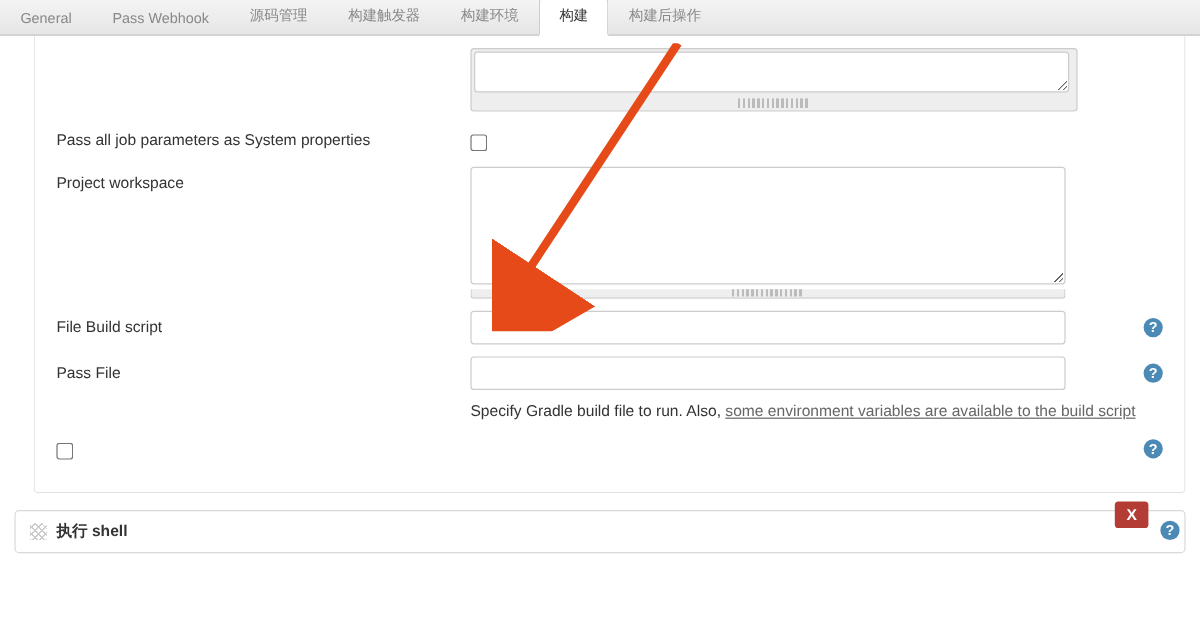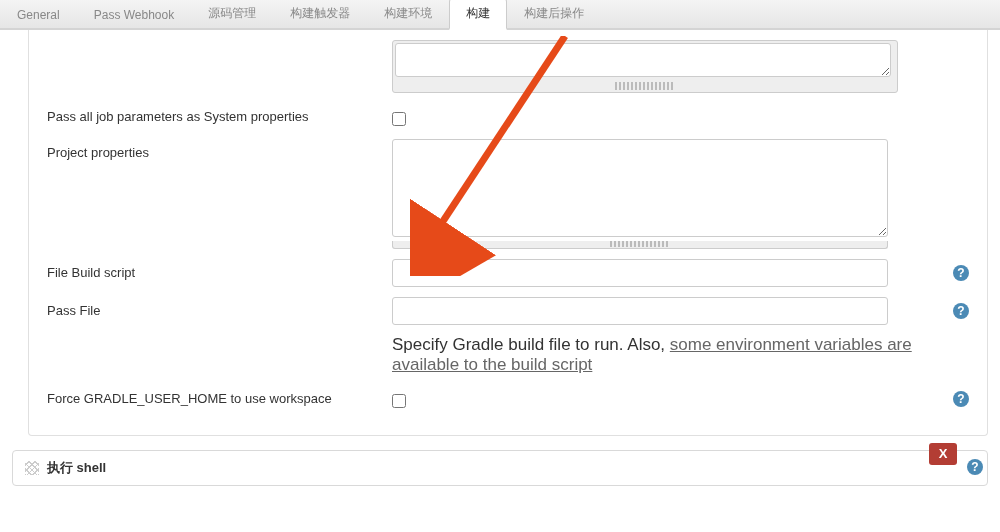--- a/index.html
+++ b/index.html
@@ -15,21 +15,21 @@
   .label{width:345px;flex:0 0 345px;padding-top:6px;color:#333}
   .ctrl{flex:1;position:relative}
   textarea{width:496px;max-width:496px;box-sizing:border-box;border:1px solid #ccc;border-radius:3px;font:inherit;padding:4px;resize:both;background:#fff}
   .ta-top{height:34px}
   .ta-mid{height:98px}
   input[type=text]{width:496px;box-sizing:border-box;height:28px;border:1px solid #ccc;border-radius:3px;padding:0 6px;font:inherit}
   input[type=checkbox]{margin:9px 0 0 0;width:14px;height:14px}
   .chk-blue{appearance:none;width:15px;height:15px;border-radius:3px;background:#0b84ff;position:relative;margin-top:8px}
   .chk-blue:after{content:"✓";color:#fff;font-size:12px;position:absolute;left:2px;top:-1px}
   .help{position:absolute;right:0;top:6px;width:16px;height:16px;border-radius:50%;background:#4b8ab5;color:#fff;font-size:12px;line-height:16px;text-align:center;font-weight:bold}
-  .helptext{color:#333;font-size:17px;width:520px}
+  .helptext{color:#333;font-size:13px;width:520px}
   .helptext a{color:#666;text-decoration:underline}
   .gray-ta-wrap{background:#eee;padding:2px;border:1px solid #ccc;border-radius:3px;width:500px}
   .gray-ta-wrap .grip{height:8px;background:repeating-linear-gradient(90deg,#bbb 0 2px,#eee 2px 4px);margin:2px auto 0 auto;width:60px}
   
   .shell-sec{border:1px solid #d9d9d9;border-radius:4px;margin:0;background:#fff;display:flex;align-items:center;padding:8px 12px;position:relative}
   .drag{width:14px;height:14px;background:repeating-linear-gradient(45deg,#ccc 0 1px,transparent 1px 4px),repeating-linear-gradient(-45deg,#ccc 0 1px,transparent 1px 4px);margin-right:8px}
   .shell-title{font-weight:bold;color:#333}
   .xbtn{position:absolute;right:30px;top:-8px;background:#b33d34;color:#fff;font-weight:bold;width:28px;height:22px;line-height:22px;text-align:center;border-radius:3px;cursor:pointer}
   
   .arrow{position:absolute;left:410px;top:36px;pointer-events:none}
@@ -61,21 +61,21 @@
     </div>
 
     <div class="row">
       <div class="label">Pass all job parameters as System properties</div>
       <div class="ctrl">
         <input type="checkbox" style="">
       </div>
     </div>
 
     <div class="row">
-      <div class="label">Project properties</div>
+      <div class="label">Project workspace</div>
       <div class="ctrl">
         <textarea class="ta-mid" style=""></textarea>
         <div style="height:8px;background:#eee;border:1px solid #ccc;border-top:none;border-radius:0 0 3px 3px;width:496px;box-sizing:border-box;text-align:center">
           <div style="height:6px;width:60px;margin:1px auto;background:repeating-linear-gradient(90deg,#bbb 0 2px,#eee 2px 4px)"></div>
         </div>
       </div>
     </div>
 
 
     <div class="row">
@@ -95,21 +95,20 @@
     </div>
 
     <div class="row" style="margin-top:4px">
       <div class="label"></div>
       <div class="ctrl helptext">
         <span>Specify Gradle build file to run. Also, </span><a href="#">some environment variables are available to the build script</a>
       </div>
     </div>
 
     <div class="row">
-      <div class="label">Force GRADLE_USER_HOME to use workspace</div>
       <div class="ctrl">
         <input type="checkbox" style="">
       </div>
       <span class="help">?</span>
     </div>
 
   </div>
 
   <div class="shell-sec">
     <span class="drag"></span>

